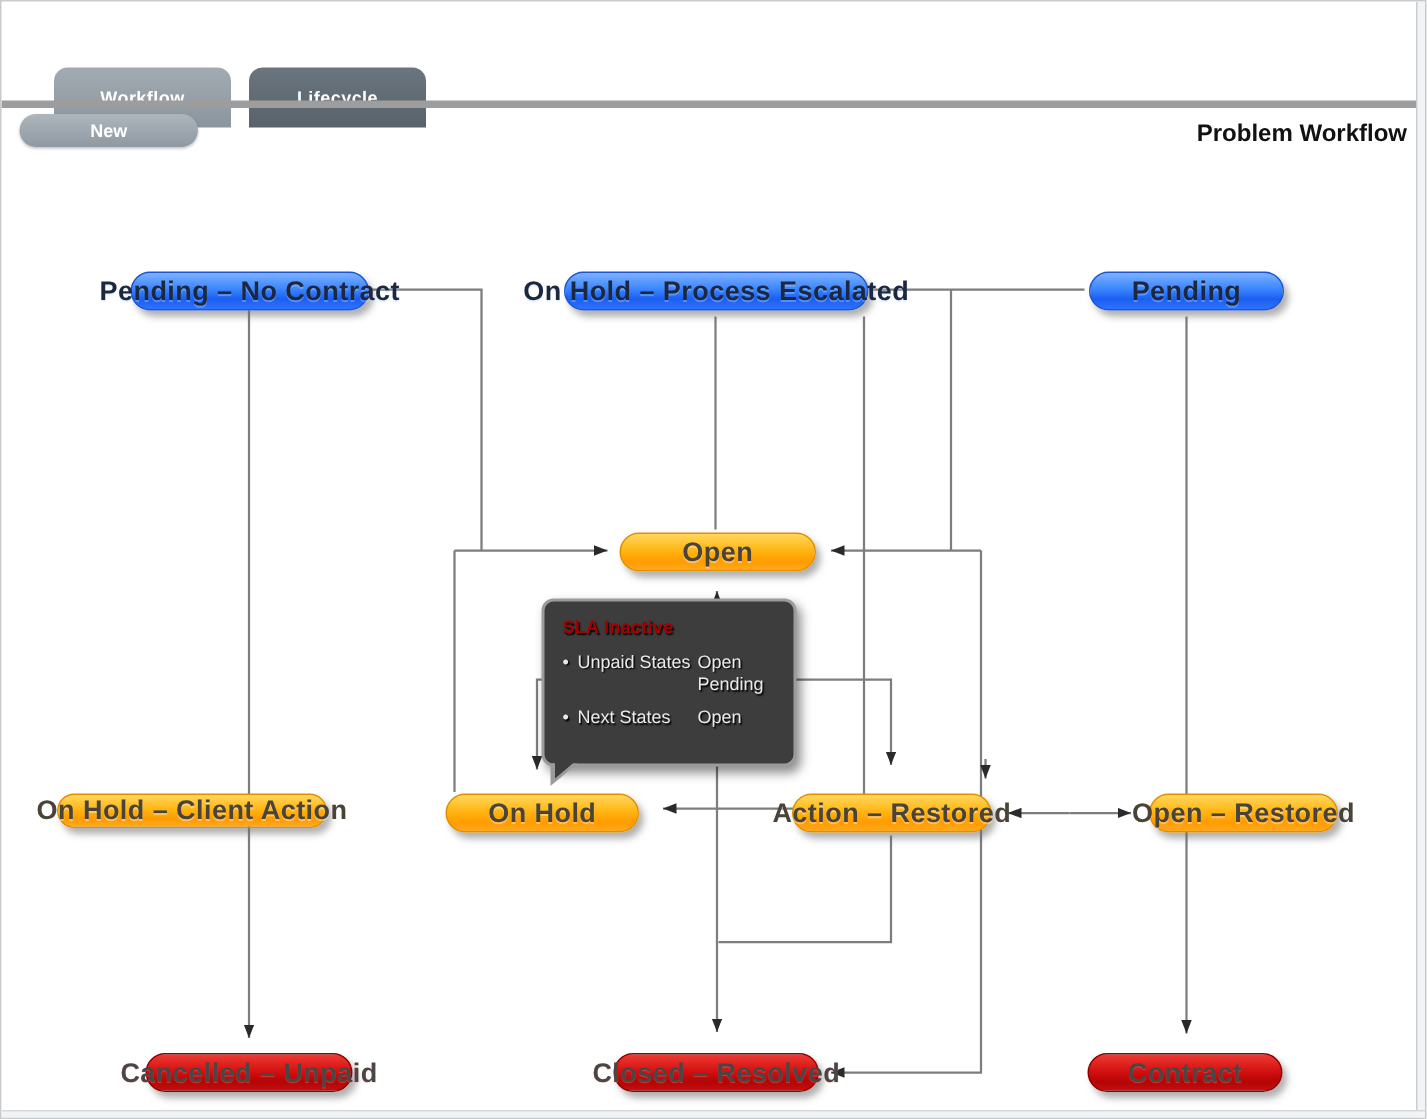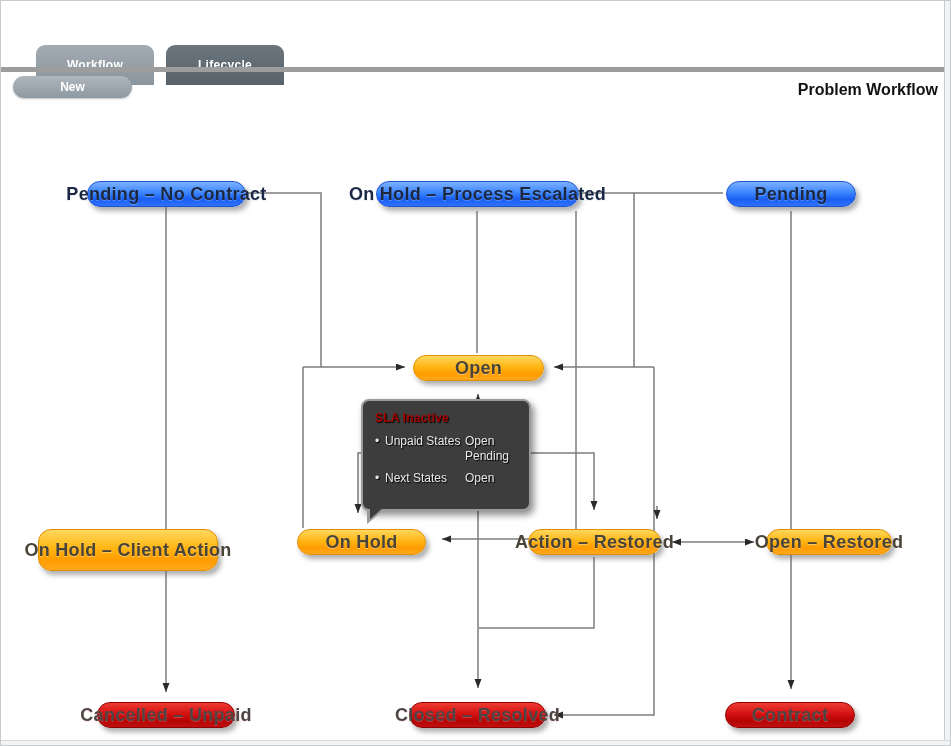--- a/index.html
+++ b/index.html
@@ -90,21 +90,21 @@
       <polyline points="712,541 671,541" marker-end="url(#arr)"></polyline>
       <polyline points="712,541 753,541" marker-end="url(#arr)"></polyline>
     </g>
   </svg>
 
   <div>
       <div class="node blue" style="left: 86px; top: 180px; width: 159px; height: 26px;">Pending – No Contract</div>
       <div class="node blue" style="left: 375px; top: 180px; width: 203px; height: 26px;">On Hold – Process Escalated</div>
       <div class="node blue" style="left: 725px; top: 180px; width: 130px; height: 26px;">Pending</div>
       <div class="node orange" style="left: 412px; top: 354px; width: 131px; height: 26px;">Open</div>
-      <div class="node orange" style="left: 37px; top: 528px; width: 180px; height: 42px;">On Hold – Client Action</div>
+      <div class="node orange" style="left: 37px; top: 528px; width: 180px; height: 23px;">On Hold – Client Action</div>
       <div class="node orange" style="left: 296px; top: 528px; width: 129px; height: 26px;">On Hold</div>
       <div class="node orange" style="left: 527px; top: 528px; width: 133px; height: 26px;">Action – Restored</div>
       <div class="node orange" style="left: 765px; top: 528px; width: 126px; height: 26px;">Open – Restored</div>
       <div class="node red" style="left: 96px; top: 701px; width: 138px; height: 26px;">Cancelled – Unpaid</div>
       <div class="node red" style="left: 408px; top: 701px; width: 137px; height: 26px;">Closed – Resolved</div>
       <div class="node red" style="left: 724px; top: 701px; width: 130px; height: 26px;">Contract</div>
     </div>
 
   <div class="tooltip">
     <div class="tooltip-title">SLA Inactive</div>

